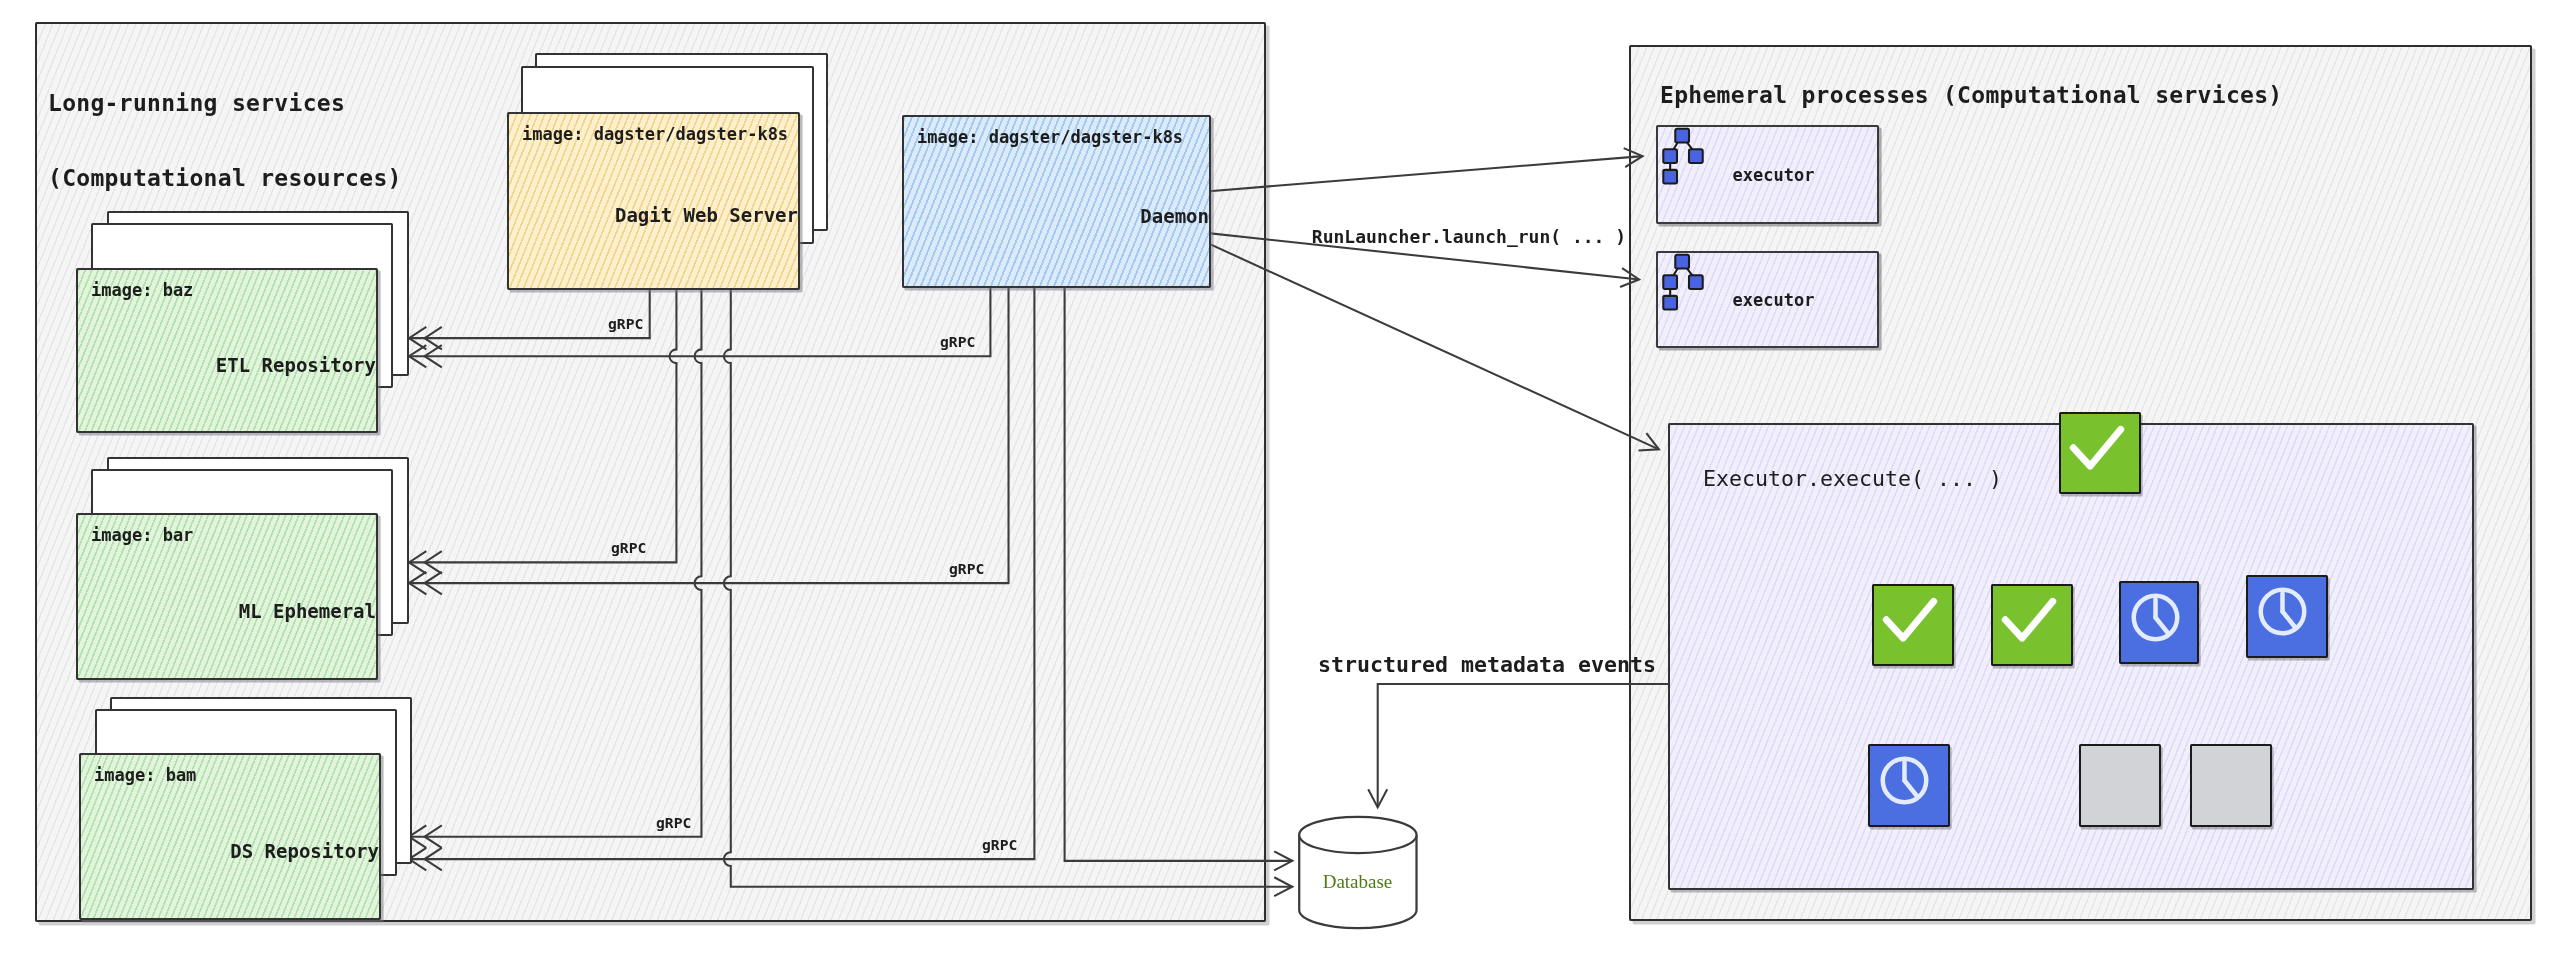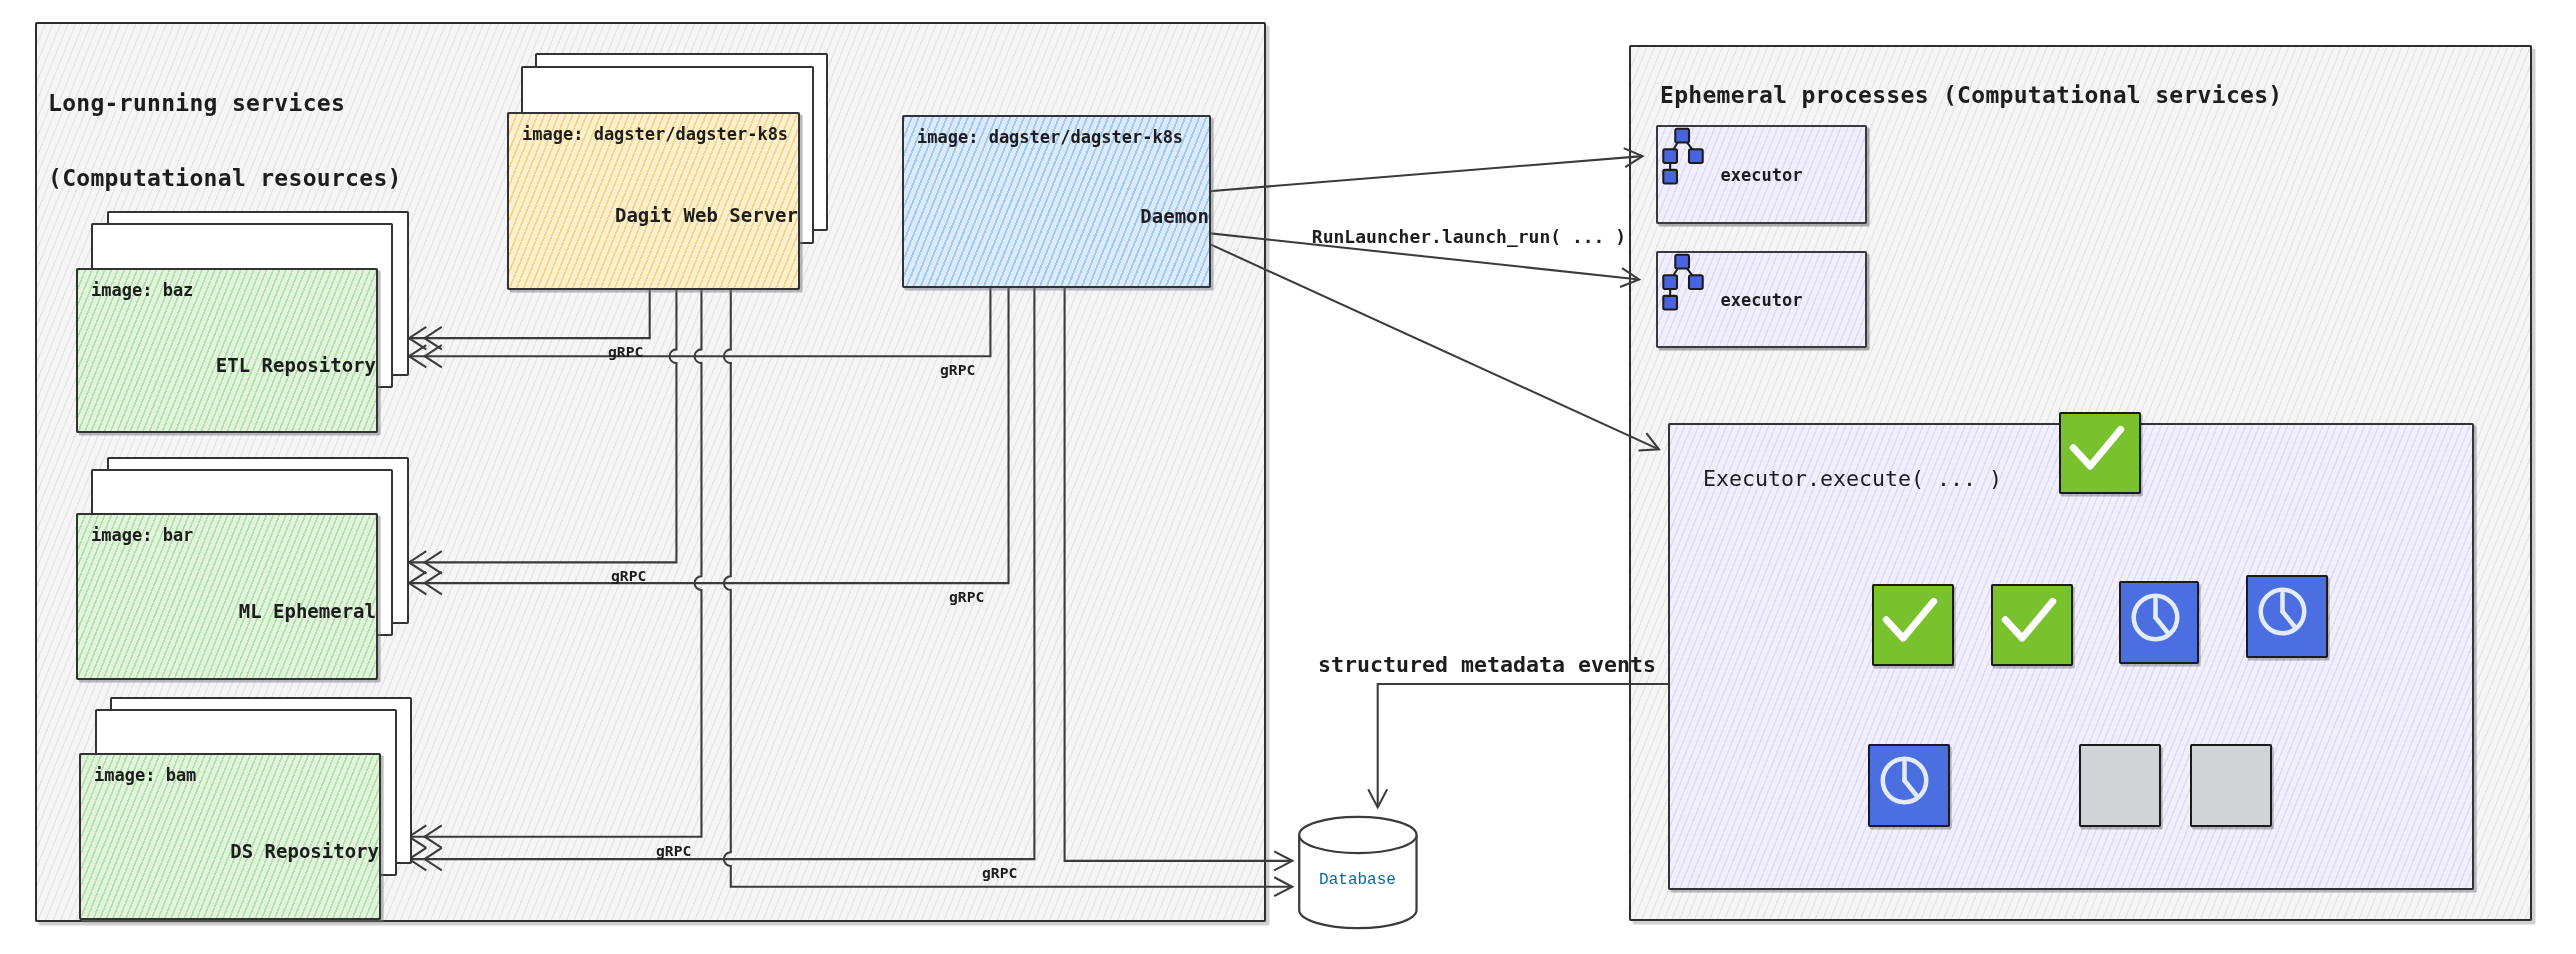--- a/index.html
+++ b/index.html
@@ -10,30 +10,30 @@
     box-shadow:3.5px 3.5px 0 rgba(150,150,155,0.45);}
   .panel-title{position:absolute;font-size:23px;font-weight:bold;letter-spacing:0.3px;white-space:pre;line-height:25px;}
   .stackbox{position:absolute;background:#fff;border:2.2px solid #333;border-radius:1.7px;}
   .svcbox{position:absolute;border:2.2px solid #333;border-radius:1.7px;box-shadow:2.6px 2.6px 0 rgba(120,120,125,0.5);margin-top:32px;}
   .svcbox .imglabel{position:absolute;left:13px;top:10.4px;font-size:17px;font-weight:bold;white-space:pre;}
   .svcbox .svcname{position:absolute;left:0;right:0;top:52%;text-align:right;font-size:19px;font-weight:bold;}
   .fill-dagit{background-color:#fdf0cd;background-image:repeating-linear-gradient(112deg, rgba(232,172,55,0.42) 0 1.7px, rgba(255,255,255,0) 1.7px 6.5px);}
   .fill-daemon{background-color:#dcebfa;background-image:repeating-linear-gradient(112deg, rgba(105,165,230,0.48) 0 1.9px, rgba(255,255,255,0) 1.9px 6.5px);}
   .fill-repo{background-color:#e2f5dc;background-image:repeating-linear-gradient(112deg, rgba(112,198,112,0.42) 0 1.7px, rgba(255,255,255,0) 1.7px 6px);}
   .fill-purple{background-color:#f1effb;background-image:repeating-linear-gradient(112deg, rgba(130,120,225,0.16) 0 1.6px, rgba(255,255,255,0) 1.6px 6.5px);}
-  .grpc{position:absolute;font-size:14.7px;font-weight:600;margin-top:28px;}
+  .grpc{position:absolute;font-size:14.7px;font-weight:600;}
   .edge-label{position:absolute;font-weight:bold;}
   .execbox{position:absolute;border:2.2px solid #3a3a3a;border-radius:1.7px;box-shadow:2.6px 2.6px 0 rgba(110,110,115,0.55);
-    display:flex;align-items:center;justify-content:center;gap:17px;}
+    display:flex;align-items:center;justify-content:center;gap:17px;padding-left:12px;}
   .execbox .etext{font-size:17px;font-weight:bold;}
   .node{position:absolute;border:2.6px solid #1b1b1b;border-radius:1.7px;box-shadow:1.7px 2.6px 0 rgba(0,0,0,0.25);display:flex;align-items:center;justify-content:center;}
   .node-green{background:#79c22e;}
   .node-blue{background:#4b6fe0;}
   .node-gray{background:#d2d3d6;}
-  .dbtext{position:absolute;font-family:Liberation Mono, monospace;font-size:16px;color:#0369a1;text-align:center;}
+  .dbtext{position:absolute;font-family:Liberation Serif, serif;font-size:19px;color:#4d7c0f;text-align:center;}
   svg{position:absolute;left:0;top:0;}
 </style>
 </head>
 <body>
 
 <div class="container" style="left:35px;top:21.6px;width:1227px;height:896px;"></div>
 <div class="container" style="left:1629px;top:45px;width:899px;height:872px;"></div>
 
 <svg width="2576" height="954" viewBox="0 0 2986 1106">
   <defs>

